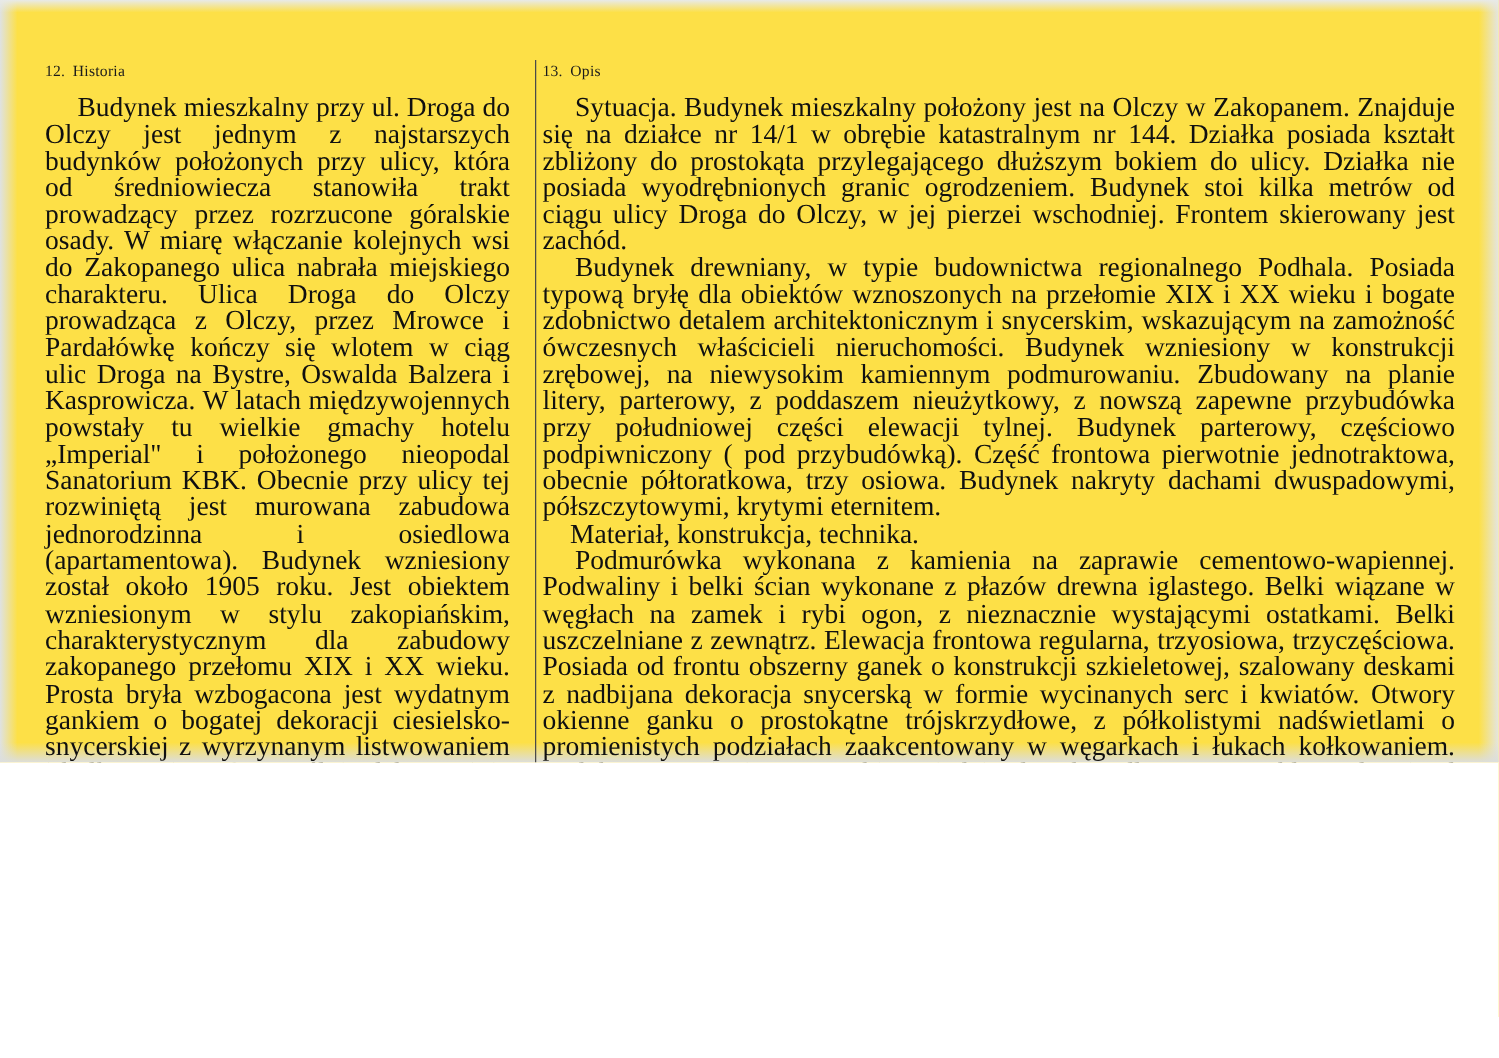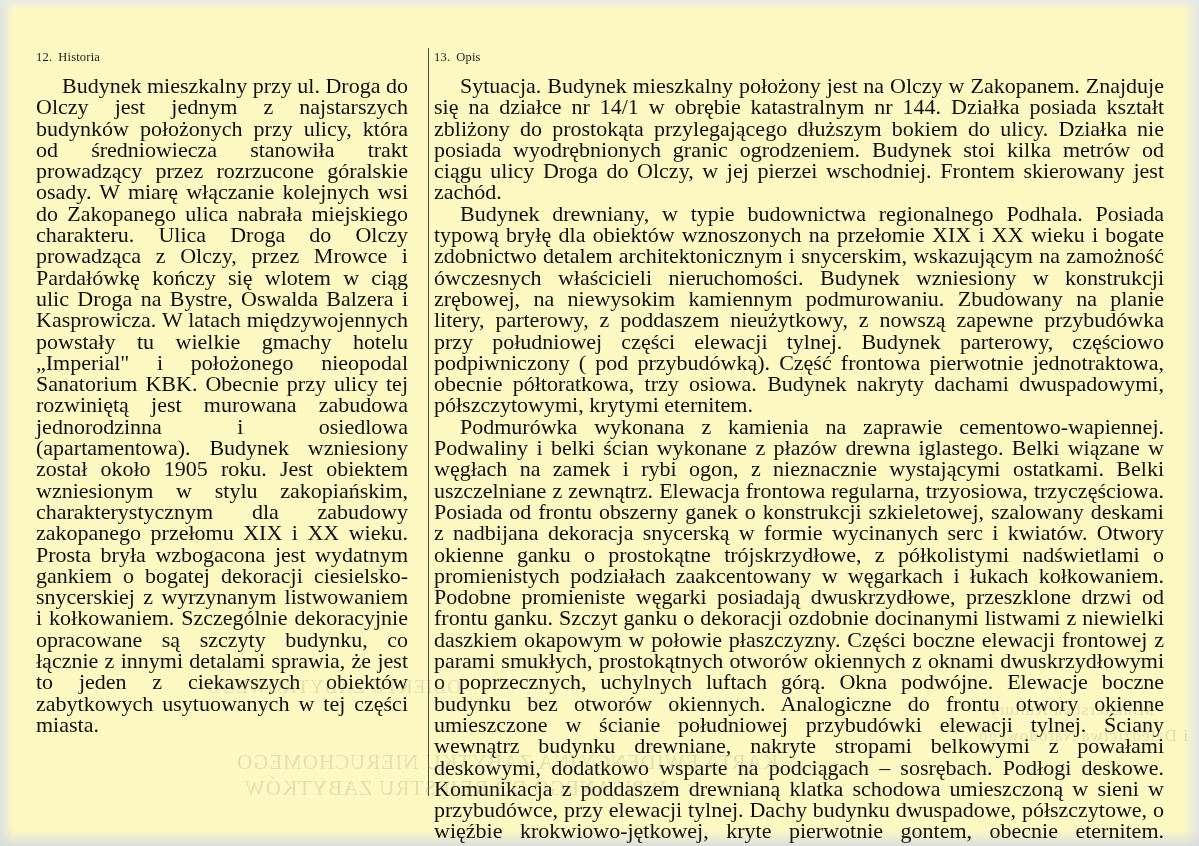--- a/index.html
+++ b/index.html
@@ -6,22 +6,22 @@
     margin: 0;
     padding: 0;
     background: #ffffff;
   }
   body {
     font-family: "Liberation Serif", serif;
   }
   .page {
     position: relative;
     width: 1199px;
-    height: 846px;
-    background: #fef9c3;
+    height: 610px;
+    background: #fde047;
     overflow: hidden;
     box-sizing: border-box;
   }
   
   .scan-edge-left {
     position: absolute;
     left: 0; top: 0; bottom: 0;
     width: 14px;
     background: linear-gradient(to right, #dfe2e2, rgba(251,251,247,0));
     pointer-events: none;
@@ -138,20 +138,21 @@
 
   <div class="col col-right">
     <div class="col-head">
       <span class="num">13.</span><span>Opis</span>
     </div>
 
     <p class="para indent"><span class="u">Sytuacja.</span><span> Budynek mieszkalny położony jest na Olczy w Zakopanem. Znajduje się na działce nr 14/1 w obrębie katastralnym nr 144. Działka posiada kształt zbliżony do prostokąta przylegającego dłuższym bokiem do ulicy. Działka nie posiada wyodrębnionych granic ogrodzeniem. Budynek stoi kilka metrów od ciągu ulicy Droga do Olczy, w jej pierzei wschodniej. Frontem skierowany jest zachód.</span></p>
 
     <p class="para indent"><span class="u">Budynek drewniany, w typie budownictwa regionalnego Podhala. Posiada typową bryłę dla obiektów wznoszonych na przełomie XIX i XX wieku i bogate zdobnictwo detalem architektonicznym i snycerskim, wskazującym na zamożność ówczesnych właścicieli nieruchomości. Budynek wzniesiony w konstrukcji zrębowej, na niewysokim kamiennym podmurowaniu.</span><span> Zbudowany na planie litery, parterowy, z poddaszem nieużytkowy, z nowszą zapewne przybudówka przy południowej części elewacji tylnej. Budynek parterowy, częściowo podpiwniczony ( pod przybudówką). Część frontowa  pierwotnie jednotraktowa, obecnie półtoratkowa, trzy osiowa. Budynek nakryty dachami dwuspadowymi, półszczytowymi, krytymi eternitem.</span></p>
 
+    <p class="para" style="text-indent:22px;"><span class="u">Materiał, konstrukcja, technika.</span></p>
 
     <p class="para indent">Podmurówka wykonana z kamienia na zaprawie cementowo-wapiennej. Podwaliny i belki ścian wykonane z płazów drewna iglastego. Belki wiązane w węgłach na zamek i rybi ogon, z nieznacznie wystającymi ostatkami. Belki uszczelniane z zewnątrz. Elewacja frontowa regularna, trzyosiowa, trzyczęściowa. Posiada od frontu obszerny ganek o konstrukcji szkieletowej, szalowany deskami z nadbijana dekoracja snycerską w formie wycinanych serc i kwiatów. Otwory okienne ganku o prostokątne trójskrzydłowe, z półkolistymi nadświetlami o promienistych podziałach zaakcentowany w węgarkach i łukach kołkowaniem. Podobne promieniste węgarki posiadają dwuskrzydłowe, przeszklone drzwi od frontu ganku. Szczyt ganku o dekoracji ozdobnie docinanymi listwami  z niewielki daszkiem okapowym w połowie płaszczyzny. Części boczne elewacji frontowej z parami smukłych, prostokątnych otworów okiennych z oknami dwuskrzydłowymi o poprzecznych, uchylnych luftach górą. Okna podwójne. Elewacje boczne budynku bez otworów okiennych. Analogiczne do frontu otwory okienne umieszczone w ścianie południowej przybudówki elewacji tylnej. Ściany wewnątrz budynku drewniane, nakryte stropami belkowymi z powałami deskowymi, dodatkowo wsparte na podciągach – sosrębach. Podłogi deskowe. Komunikacja z poddaszem drewnianą klatka schodowa umieszczoną w sieni w przybudówce, przy elewacji tylnej. Dachy budynku dwuspadowe, półszczytowe, o więźbie krokwiowo-jętkowej, kryte pierwotnie gontem, obecnie eternitem. Szczyty budynku szalowane ozdobnie deskami z niewielkimi okienkami o drobnych podziałach kwaterowych. Nad okienkami daszki okapowe. Budynek posiada ogrzewanie piecami kaflowymi. Budynek wyposażony jest w instalację elektryczną.</p>
   </div>
 
   <div class="ghost ghost1">OBIEKTU ZABYTKOWEGO</div>
   <div class="ghost ghost2">KARTA EWIDENCYJNA ZABYTKU NIERUCHOMEGO</div>
   <div class="ghost ghost3">WPISANEGO DO REJESTRU ZABYTKÓW</div>
   <div class="ghost ghost4">Ministerstwa Kultury</div>
   <div class="ghost ghost5">i Dziedzictwa Narodowego</div>
 

